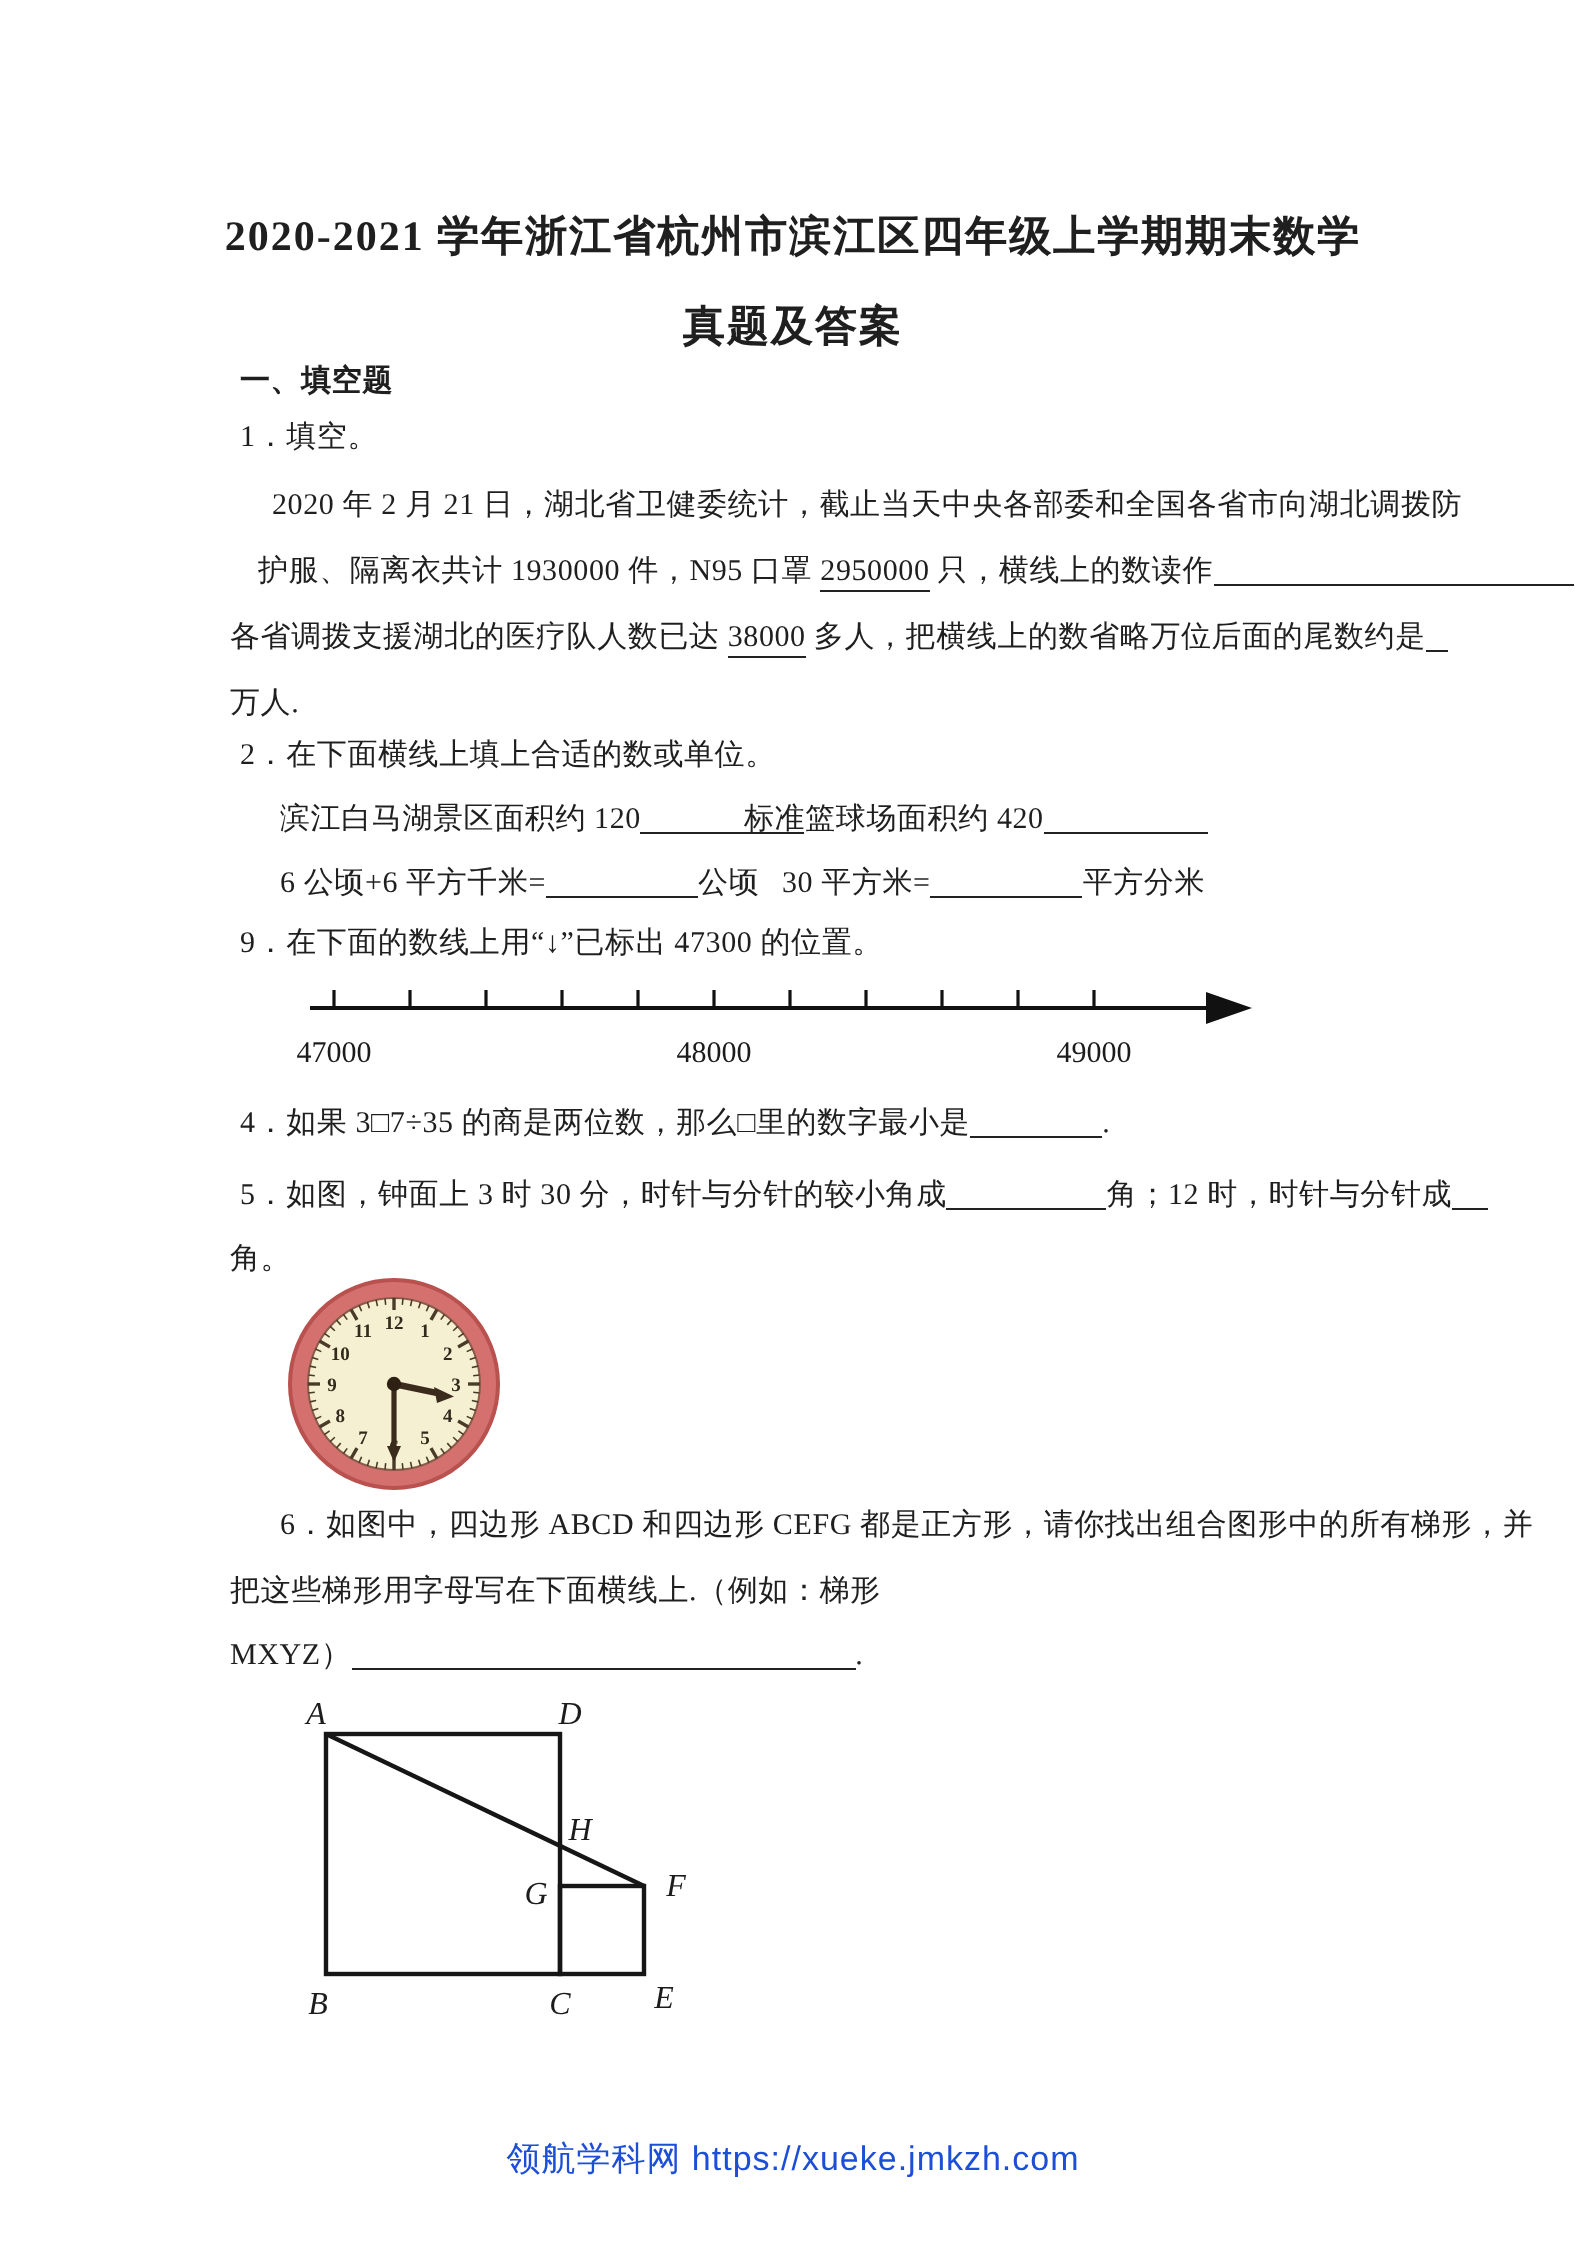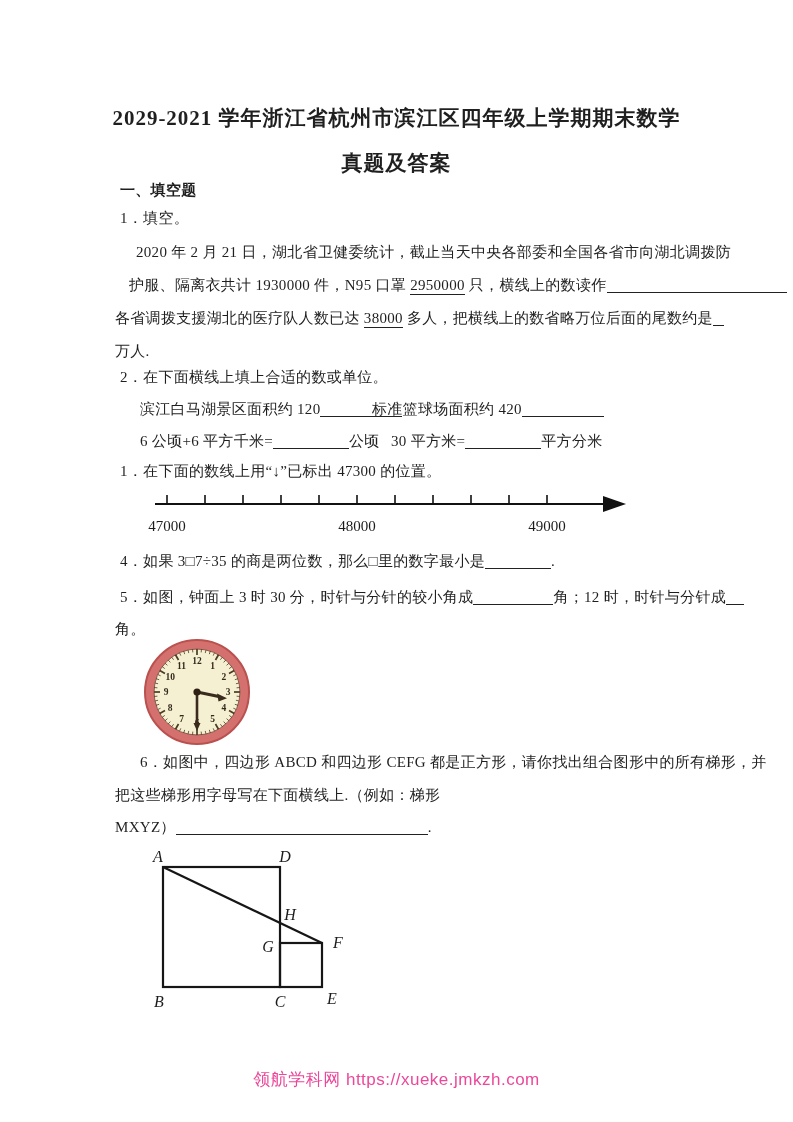--- a/index.html
+++ b/index.html
@@ -13,32 +13,32 @@
     outline:1px solid #e8e8e8;
   }
   .t { position:absolute; white-space:nowrap; font-size:15px; letter-spacing:0.3px; }
   .title { width:793px; text-align:center; font-size:21px; font-weight:bold; letter-spacing:1px; }
   .bold { font-weight:bold; }
   .blank { display:inline-block; border-bottom:1.2px solid #222; height:15px; vertical-align:-3px; }
   .u { border-bottom:1.2px solid #222; padding-bottom:1px; }
   .footer {
     width:793px; text-align:center;
     font-family:"Liberation Sans", sans-serif;
-    font-size:17px; color:#ec4899; letter-spacing:0.5px;
+    font-size:17px; color:#1d4ed8; letter-spacing:0.5px;
   }
   svg { position:absolute; overflow:visible; }
   .figlabel { font-family:"Liberation Serif", serif; font-style:italic; font-size:16px; fill:#1c1c1c; }
   .axislabel { font-family:"Liberation Serif", serif; font-size:15px; fill:#1c1c1c; }
 </style>
 </head>
 <body>
 
 <div class="page">
 
-  <div class="t title" style="top:104px; left:0;">2029-2021 学年浙江省杭州市滨江区四年级上学期期末数学</div>
+  <div class="t title" style="top:104px; left:0;">2020-2021 学年浙江省杭州市滨江区四年级上学期期末数学</div>
   <div class="t title" style="top:149px; left:0;">真题及答案</div>
 
   <div class="t bold" style="top:181px; left:120px;">一、填空题</div>
 
   <div class="t" style="top:209px; left:120px;">1．填空。</div>
   <div class="t" style="top:243px; left:136px;text-align:right;">2020 年 2 月 21 日，湖北省卫健委统计，截止当天中央各部委和全国各省市向湖北调拨防</div>
   <div class="t" style="top:276px; left:129px;">
     <span>护服、隔离衣共计 1930000 件，N95 口罩 </span><span class="u">2950000</span><span> 只，横线上的数读作</span><span class="blank" style="width:180px;"></span><span>；</span>
   </div>
   <div class="t" style="top:309px; left:115px;">
@@ -53,21 +53,21 @@
   <div class="t" style="top:400px; left:372px;">
     <span>标准篮球场面积约 420</span><span class="blank" style="width:82px;"></span>
   </div>
   <div class="t" style="top:432px; left:140px;">
     <span>6 公顷+6 平方千米=</span><span class="blank" style="width:76px;"></span><span>公顷</span>
   </div>
   <div class="t" style="top:432px; left:378px;margin-left:13px;">
     <span>30 平方米=</span><span class="blank" style="width:76px;"></span><span>平方分米</span>
   </div>
 
-  <div class="t" style="top:462px; left:120px;">1．在下面的数线上用“↓”已标出 47300 的位置。</div>
+  <div class="t" style="top:462px; left:120px;">9．在下面的数线上用“↓”已标出 47300 的位置。</div>
 
   <svg style="top:486px; left:133px;" width="520" height="56" viewBox="0 0 520 56">
     <line x1="22" y1="18" x2="477" y2="18" stroke="#111" stroke-width="2"></line>
     <polygon points="493,18 470,10 470,26" fill="#111"></polygon>
     <g stroke="#111" stroke-width="1.6">
         <line x1="34" x2="34" y1="9" y2="18"></line>
         <line x1="72" x2="72" y1="9" y2="18"></line>
         <line x1="110" x2="110" y1="9" y2="18"></line>
         <line x1="148" x2="148" y1="9" y2="18"></line>
         <line x1="186" x2="186" y1="9" y2="18"></line>

